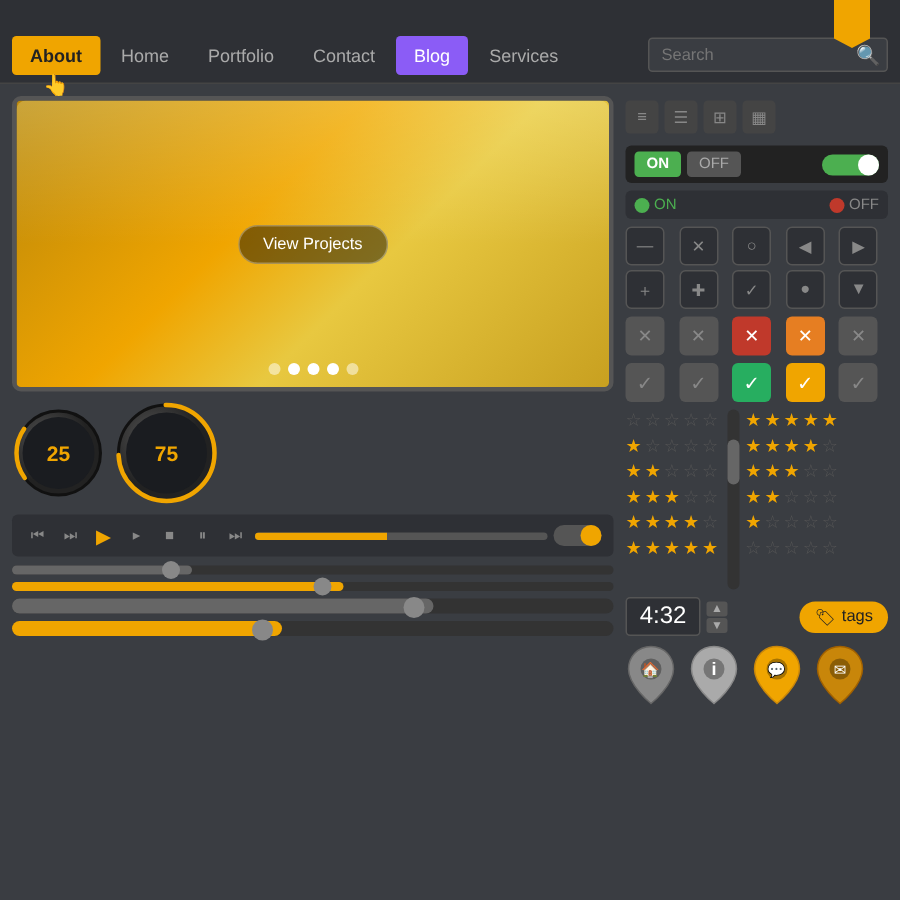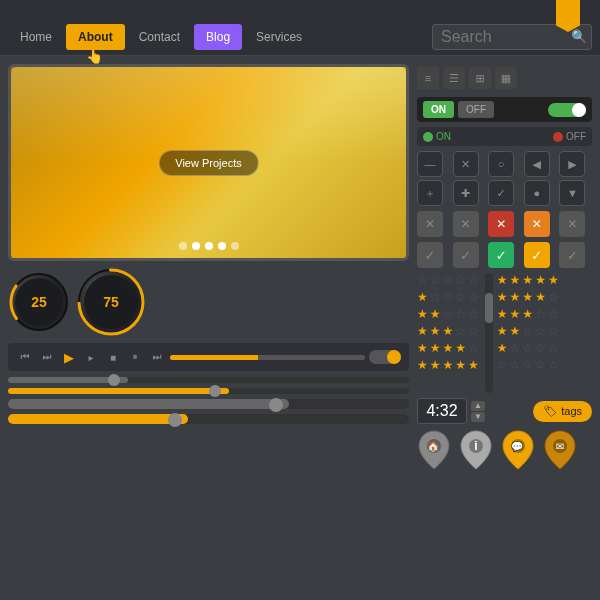--- a/index.html
+++ b/index.html
@@ -67,21 +67,21 @@
       border: 1px solid #555;
       border-radius: 3px;
       padding: 3px 8px;
       width: 160px;
     }
     .nav-search input {
       background: transparent;
       border: none;
       outline: none;
       color: #aaa;
-      font-size: 16px;
+      font-size: 11px;
       width: 130px;
     }
     .search-icon { color: #888; font-size: 13px; }
 
     
     .main-content {
       display: flex;
       padding: 8px;
       gap: 8px;
     }
@@ -412,25 +412,26 @@
   </style>
 </head>
 <body>
 
 <div class="top-ribbon">
   <div class="bookmark-ribbon"></div>
 </div>
 
 <div class="nav-bar">
   <div class="nav-items">
-    <div class="nav-item">Home</div>
     <div class="nav-item active" style="position:relative">
       About
       <span style="position:absolute;bottom:-14px;left:50%;transform:translateX(-50%);font-size:14px;color:#fff">👆</span>
     </div>
+    <div class="nav-item">Home</div>
+    <div class="nav-item">Portfolio</div>
     <div class="nav-item">Contact</div>
     <div class="nav-item blog-active">Blog</div>
     <div class="nav-item">Services</div>
   </div>
   <div class="nav-search">
     <input type="text" placeholder="Search" style="">
     <span class="search-icon">🔍</span>
   </div>
 </div>
 

